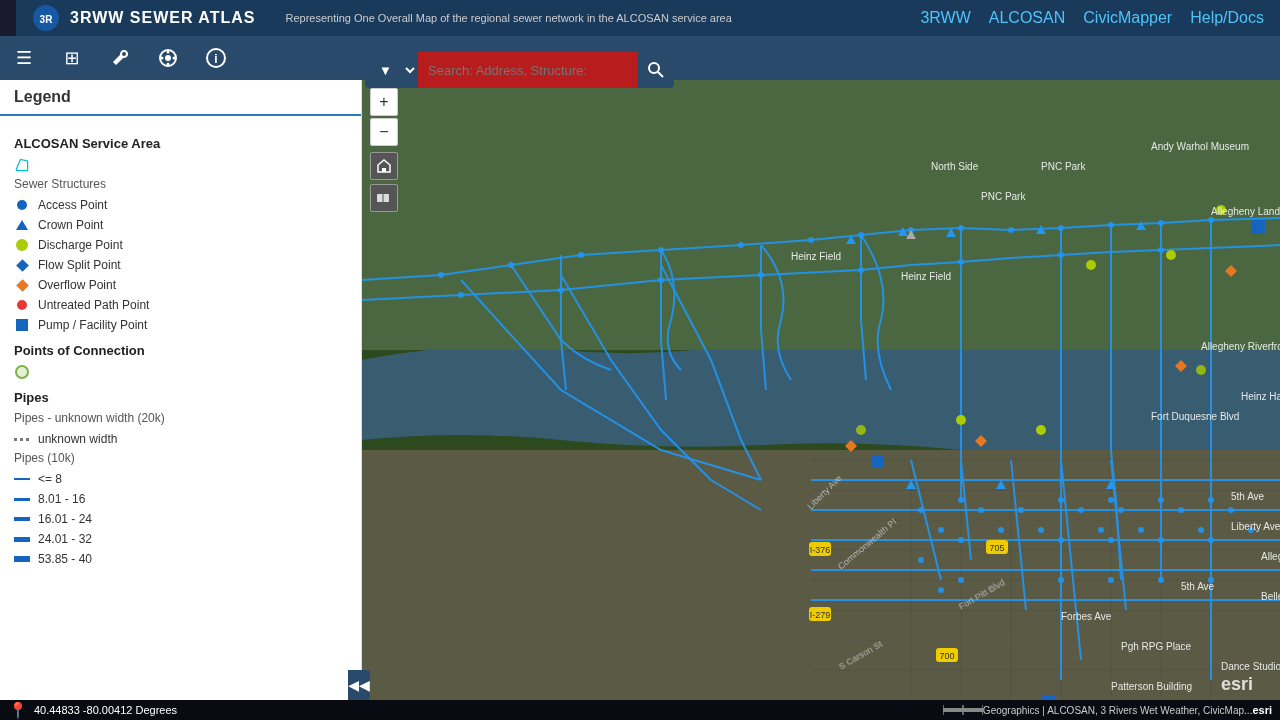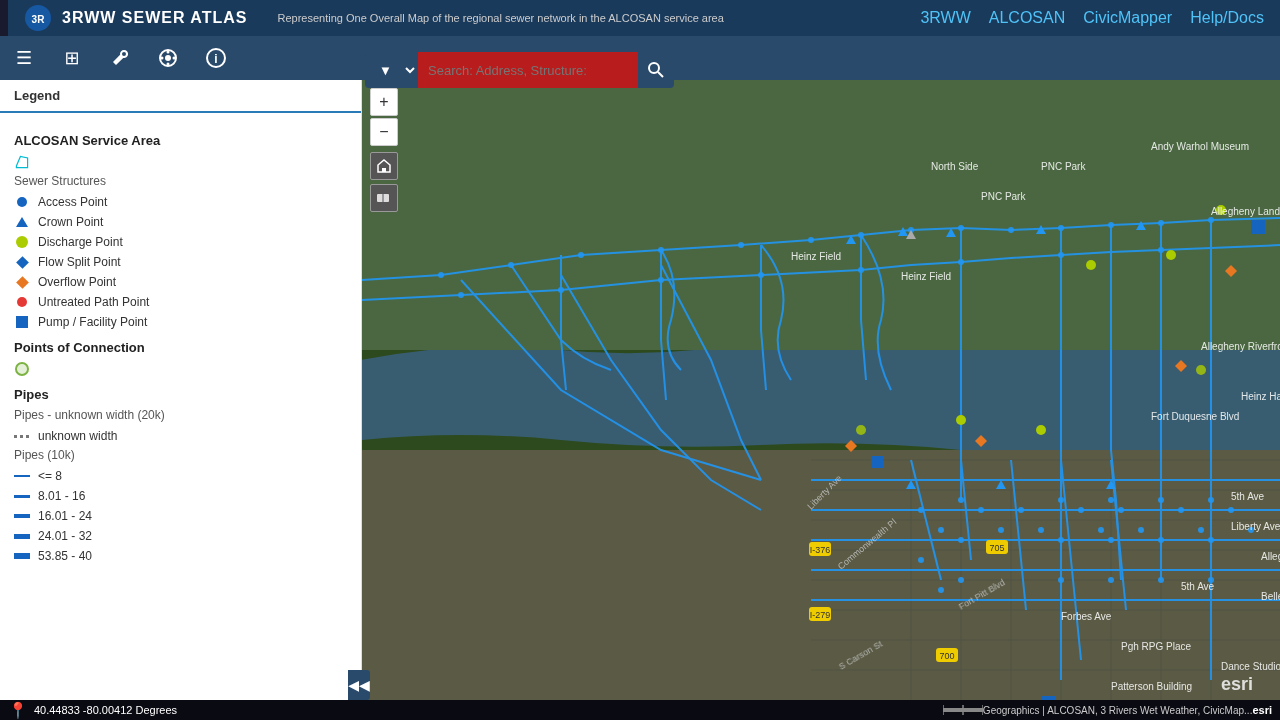--- a/index.html
+++ b/index.html
@@ -1,20 +1,20 @@
 <!DOCTYPE html>
 <html><head>
   <meta charset="utf-8">
   <style>
     * { margin: 0; padding: 0; box-sizing: border-box; }
     body { font-family: Arial, sans-serif; width: 1280px; height: 720px; overflow: hidden; background: #1a1a2e; }
 
     
     #header {
-      position: absolute; top: 0; left: 8px; right: 0; height: 36px;
+      position: absolute; top: 0; left: 16px; right: 0; height: 36px;
       background: #1a3a5c; display: flex; align-items: center;
       justify-content: space-between; padding: 0 16px; z-index: 100;
     }
     #header-left { display: flex; align-items: center; gap: 10px; }
     #logo-icon { width: 28px; height: 28px; }
     #header-title { color: white; font-size: 16px; font-weight: bold; letter-spacing: 1px; }
     #header-subtitle { color: #ccc; font-size: 11px; flex: 1; margin-left: 20px; }
     #header-links { display: flex; gap: 18px; }
     #header-links span { color: #4fc3f7; font-size: 16px; cursor: pointer; }
 
@@ -52,21 +52,21 @@
 
     
     #sidebar {
       position: absolute; top: 80px; left: 0; width: 362px;
       bottom: 20px; background: white; z-index: 50;
       border-right: 1px solid #ddd; overflow: hidden;
       display: flex; flex-direction: column;
     }
     #legend-tab {
       background: white; border-bottom: 2px solid #2a7ab8;
-      padding: 8px 14px; font-size: 13px; font-weight: bold;
+      padding: 8px 14px; font-size: 16px; font-weight: bold;
       color: #333; cursor: pointer;
     }
     #legend-content {
       flex: 1; overflow-y: auto; padding: 10px 14px;
     }
 
     .section-title {
       font-size: 13px; font-weight: bold; color: #222;
       margin: 10px 0 6px 0;
     }

